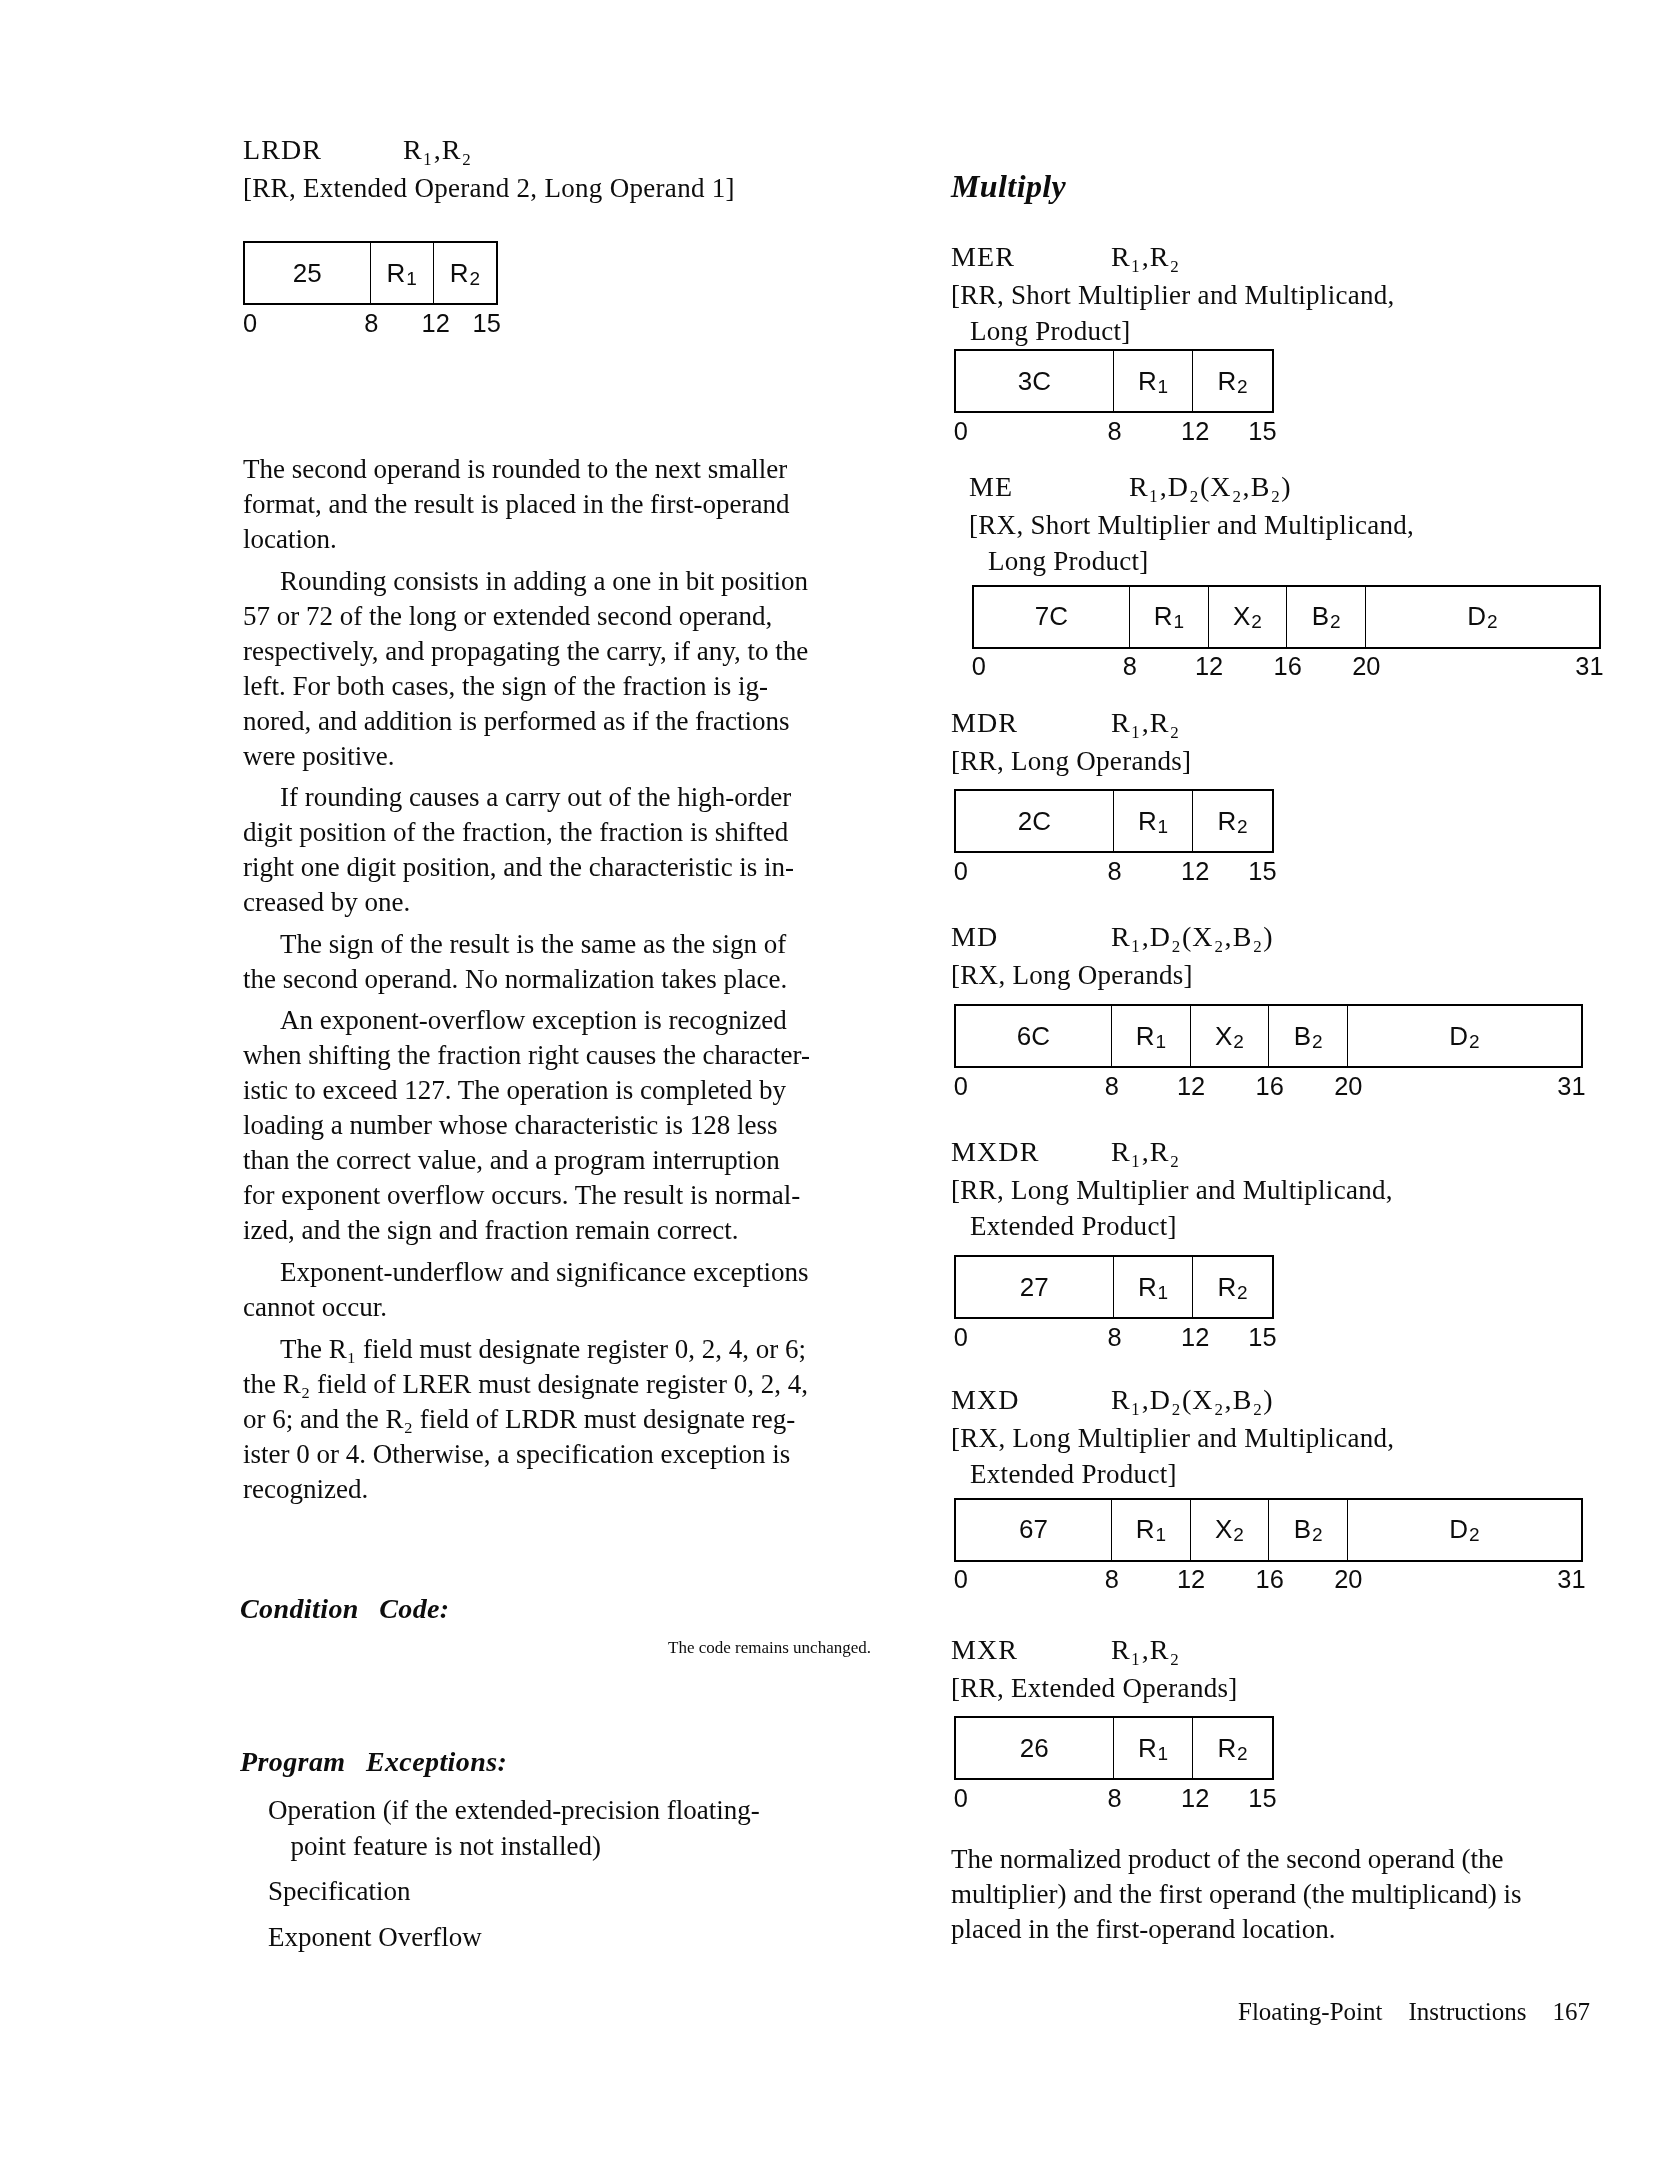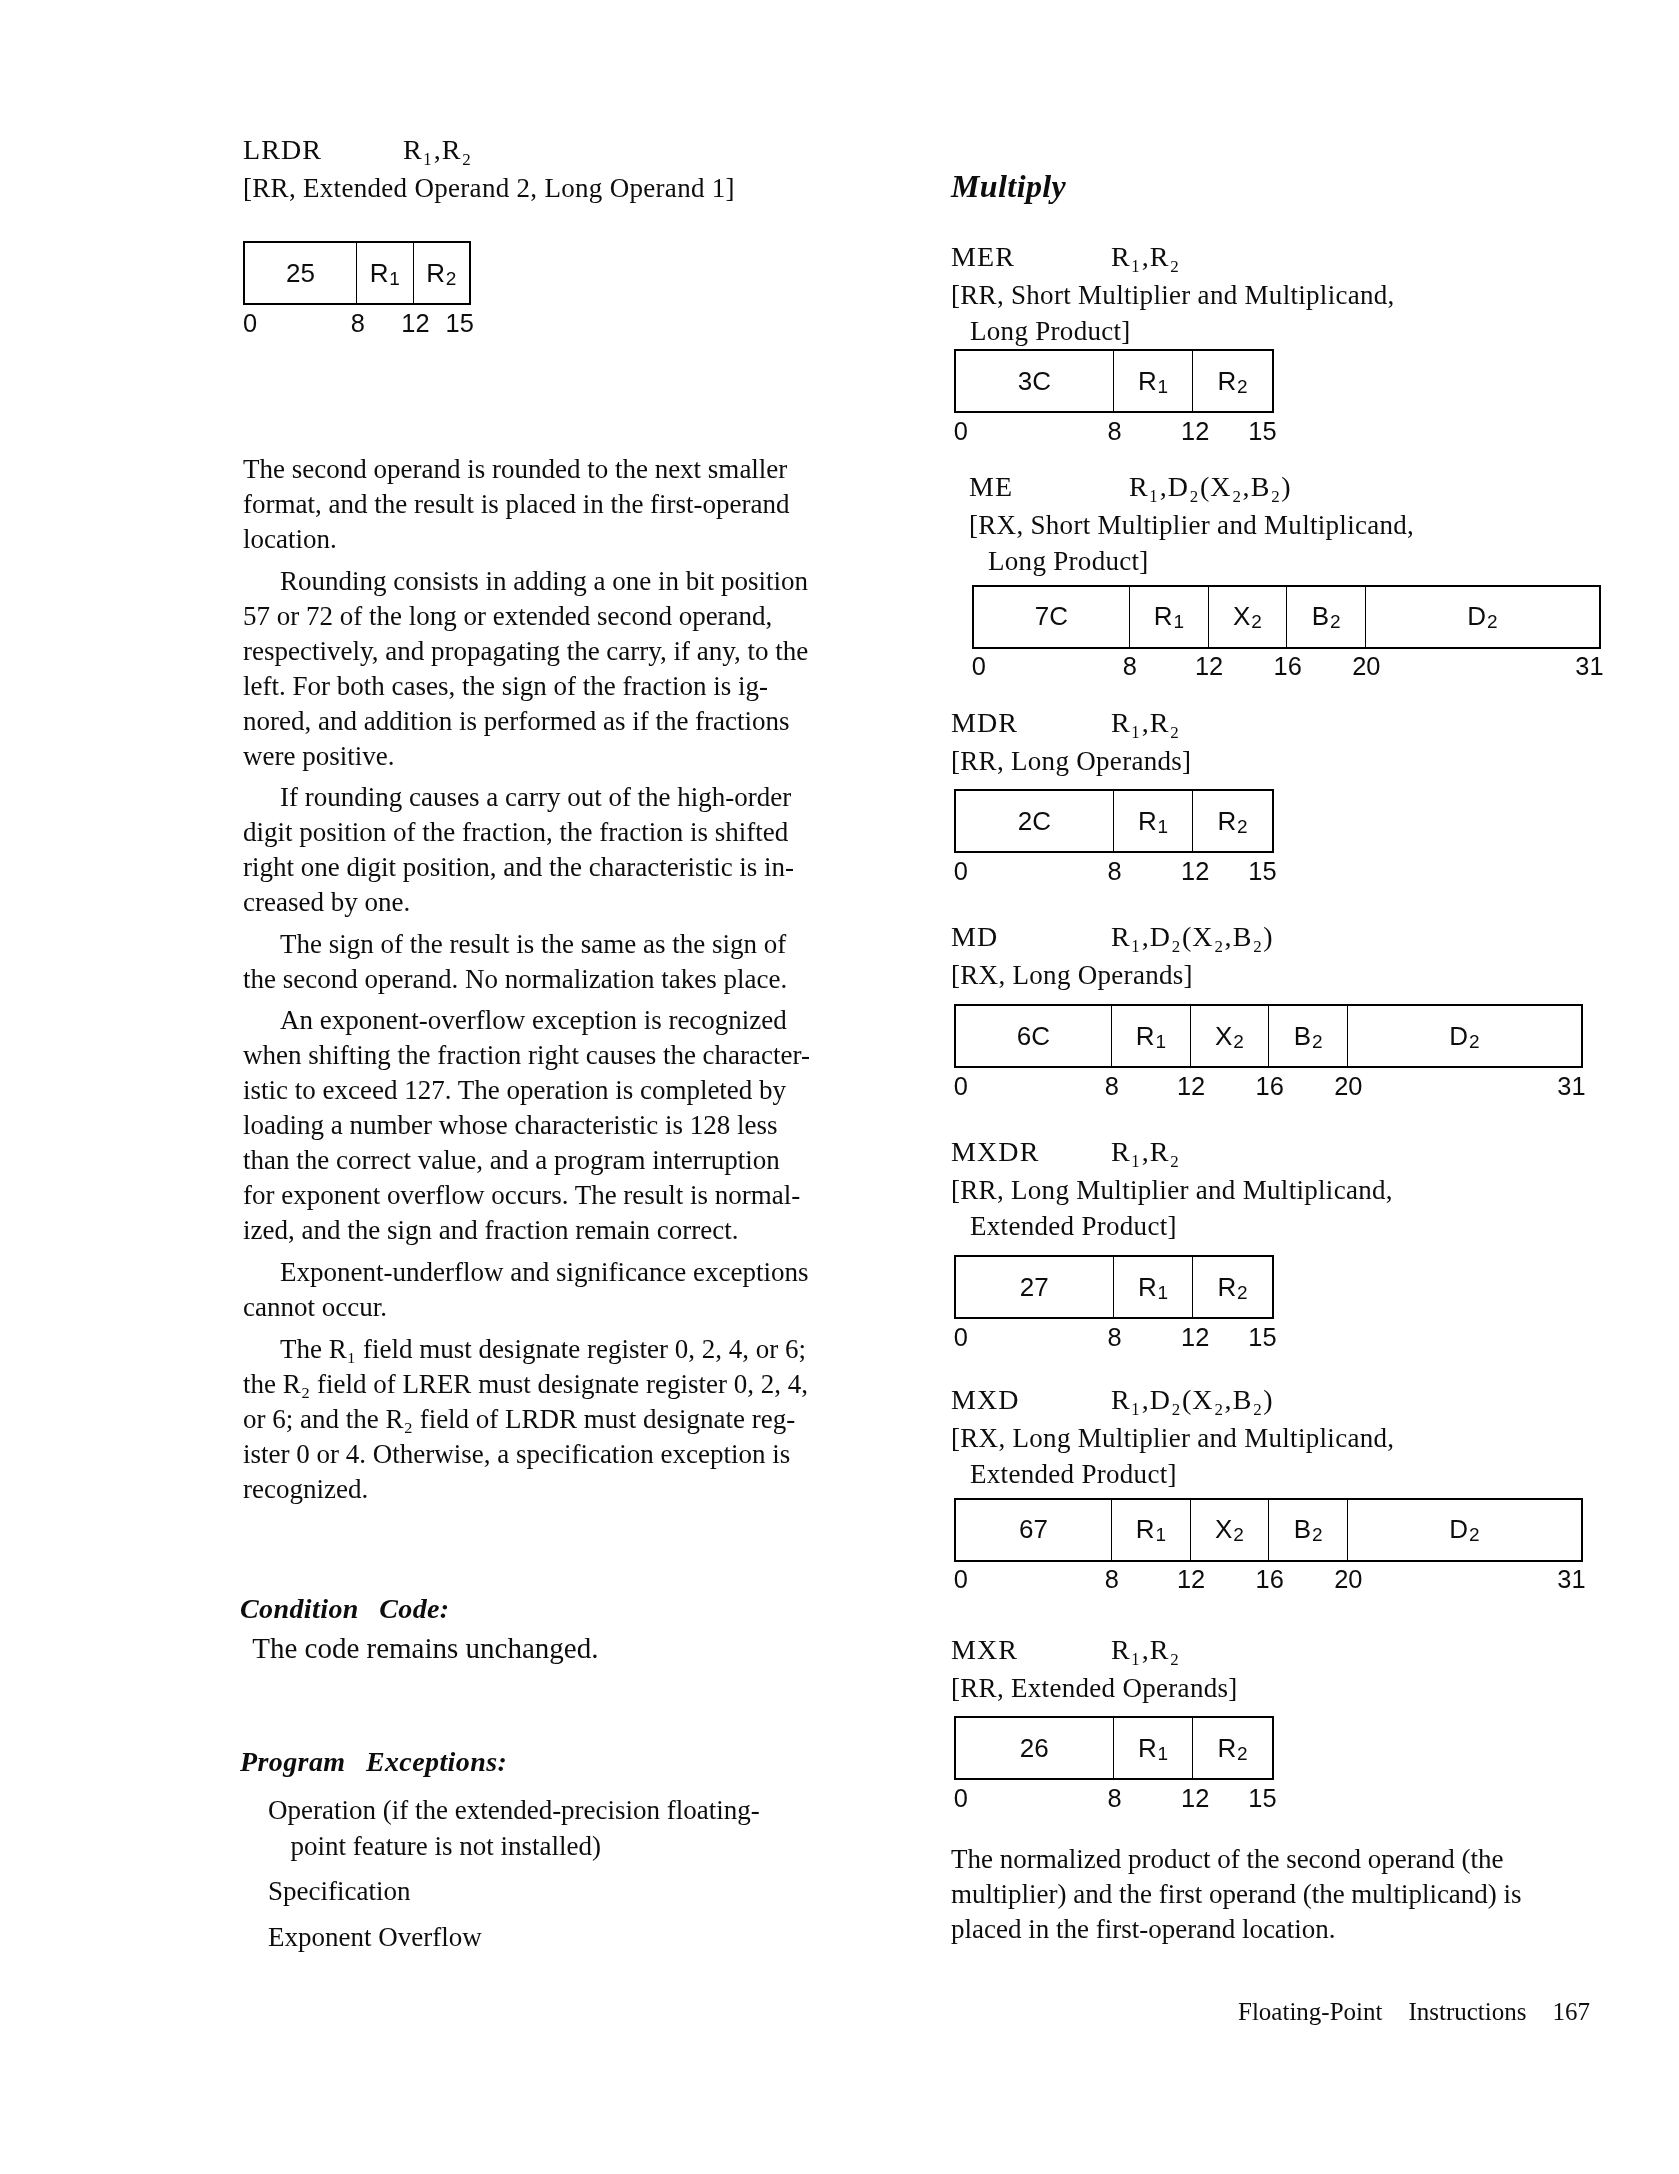--- a/index.html
+++ b/index.html
@@ -37,21 +37,21 @@
   .ticks{position:relative;height:30px;margin-top:3.8px;
          font-family:"Liberation Sans","DejaVu Sans",sans-serif;font-size:25.4px;}
   .tick{position:absolute;top:0;transform:translateX(-45%);}
   .tick.first{transform:none;}
   .tick.last{transform:translateX(-90%);}
 
   
   .subhead{font-style:italic;font-weight:bold;font-size:28px;word-spacing:13px;letter-spacing:0.4px;}
   #multiply-heading{font-size:32px;}
 
-  .cc-body{margin-top:4.7px;padding-left:12.2px;font-size:29px;line-height:36px;}
+  .cc-body{margin-top:4.7px;padding-left:12.2px;font-size:17px;line-height:36px;text-align:right;}
   .pe-list{margin-top:14px;font-size:27px;line-height:36px;}
   .pe-item{padding-left:28px;}
   .pe-item .tline + .tline{padding-left:22.6px;}
   .pe-item + .pe-item{margin-top:9.4px;}
 
   #page-footer{position:absolute;top:1998px;right:90px;font-size:25px;white-space:nowrap;}
   #page-footer span + span{margin-left:26px;}
 </style>
 </head>
 <body>
@@ -61,21 +61,21 @@
   <div class="abs" style="top:130px;left:243px;width:640px;">
     <div class="mline">
       <span class="mn">LRDR</span><span class="ops">R₁,R₂</span>
     </div>
     <div class="fmt">
         <div class="tline">[RR, Extended Operand 2, Long Operand 1]</div>
       </div>
   </div>
 
   <div class="abs" style="top:241px;left:243px;width:234px;">
-    <div style="width:228px;margin-left:0;" class="fbox rr">
+    <div style="width:255px;margin-left:0;" class="fbox rr">
         <div class="cells">
           <div class="cell" style="flex: 8 1 0px;">
             <span>25</span>
           </div>
           <div class="cell" style="flex: 4 1 0px;">
             <span>R</span>
             <sub>1</sub>
           </div>
           <div class="cell" style="flex: 4 1 0px;">
             <span>R</span>

